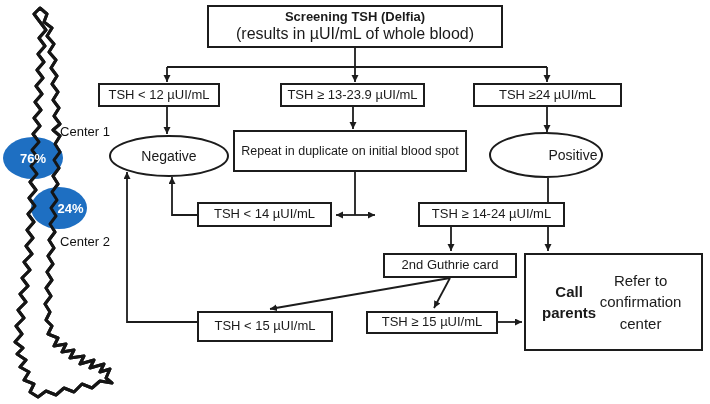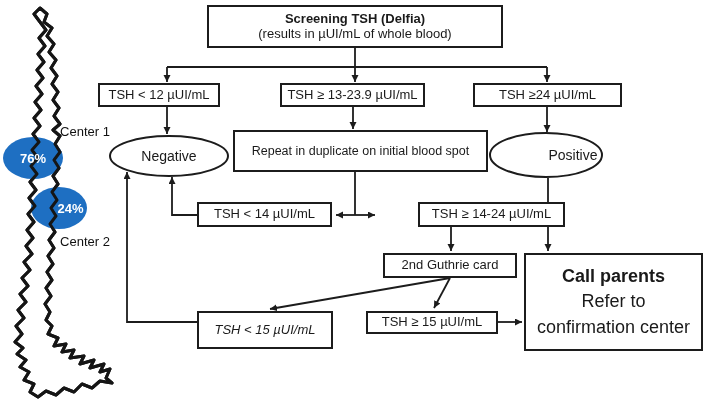--- a/index.html
+++ b/index.html
@@ -8,25 +8,25 @@
     font-family:"Liberation Sans",sans-serif;color:#1a1a1a;
   }
   svg.layer{position:absolute;left:0;top:0;width:710px;height:404px;}
   .node{
     position:absolute;box-sizing:border-box;border:2px solid #1c1c1c;background:#ffffff;
     display:flex;align-items:center;justify-content:center;text-align:center;
     font-size:13px;line-height:1.15;
   }
   .label{position:absolute;display:flex;align-items:center;justify-content:center;text-align:center;}
   .title-line{font-weight:bold;font-size:13px;}
-  .subtitle-line{font-size:13px;}
+  .subtitle-line{font-size:16px;}
   .ellipse-label{font-size:14px;}
   .bubble-text{color:#ffffff;font-weight:bold;font-size:13px;}
   .geo-label{font-size:13px;color:#111;}
-  .callbox{flex-direction:column;padding:3px 4px;font-size:18px;line-height:1.42;}
+  .callbox{flex-direction:row;padding:3px 16px;font-size:15px;line-height:1.42;}
   .callbox .cp-title{font-weight:bold;}
 </style>
 </head>
 <body>
 
 <div class="stage">
 
   <svg class="layer" viewBox="0 0 710 404">
     <defs>
       <marker id="arr" markerWidth="8" markerHeight="8" refX="7" refY="3.5" orient="auto" markerUnits="userSpaceOnUse">
@@ -74,29 +74,29 @@
   <div class="node" style="left:207px;top:5px;width:296px;height:43px;flex-direction:column;">
     <div class="title-line">Screening TSH (Delfia)</div>
     <div class="subtitle-line">(results in µUI/mL of whole blood)</div>
   </div>
 
   <div class="node" style="left:98px;top:83px;width:122px;height:24px;">TSH &lt; 12 µUI/mL</div>
   <div class="node" style="left:280px;top:83px;width:145px;height:24px;">TSH ≥ 13-23.9 µUI/mL</div>
   <div class="node" style="left:473px;top:83px;width:149px;height:24px;">TSH ≥24 µUI/mL</div>
 
   <div class="label ellipse-label" style="left:114px;top:143px;width:110px;height:26px;">Negative</div>
-  <div class="node" style="left:233px;top:130px;width:255px;height:42px;font-size:12.5px;padding:0 4px;">Repeat in duplicate on initial blood spot</div>
+  <div class="node" style="left:233px;top:130px;width:234px;height:42px;font-size:12.5px;padding:0 4px;">Repeat in duplicate on initial blood spot</div>
   <div class="label ellipse-label" style="left:518px;top:142px;width:110px;height:26px;text-align:right;">Positive</div>
 
   <div class="node" style="left:197px;top:202px;width:135px;height:25px;">TSH &lt; 14 µUI/mL</div>
   <div class="node" style="left:378px;top:202px;width:147px;height:25px;margin-left:40px;">TSH ≥ 14-24 µUI/mL</div>
 
   <div class="node" style="left:383px;top:253px;width:134px;height:25px;">2nd Guthrie card</div>
 
-  <div class="node" style="left:197px;top:311px;width:136px;height:38px;font-style:italic;">TSH &lt; 15 µUI/mL</div>
+  <div class="node" style="left:197px;top:311px;width:136px;height:31px;">TSH &lt; 15 µUI/mL</div>
   <div class="node" style="left:366px;top:311px;width:132px;height:23px;">TSH ≥ 15 µUI/mL</div>
 
   <div class="node callbox" style="left:524px;top:253px;width:179px;height:98px;">
     <div class="cp-title">Call parents</div>
     <div>Refer to confirmation center</div>
   </div>
 
 </div>
 
 </body></html>

